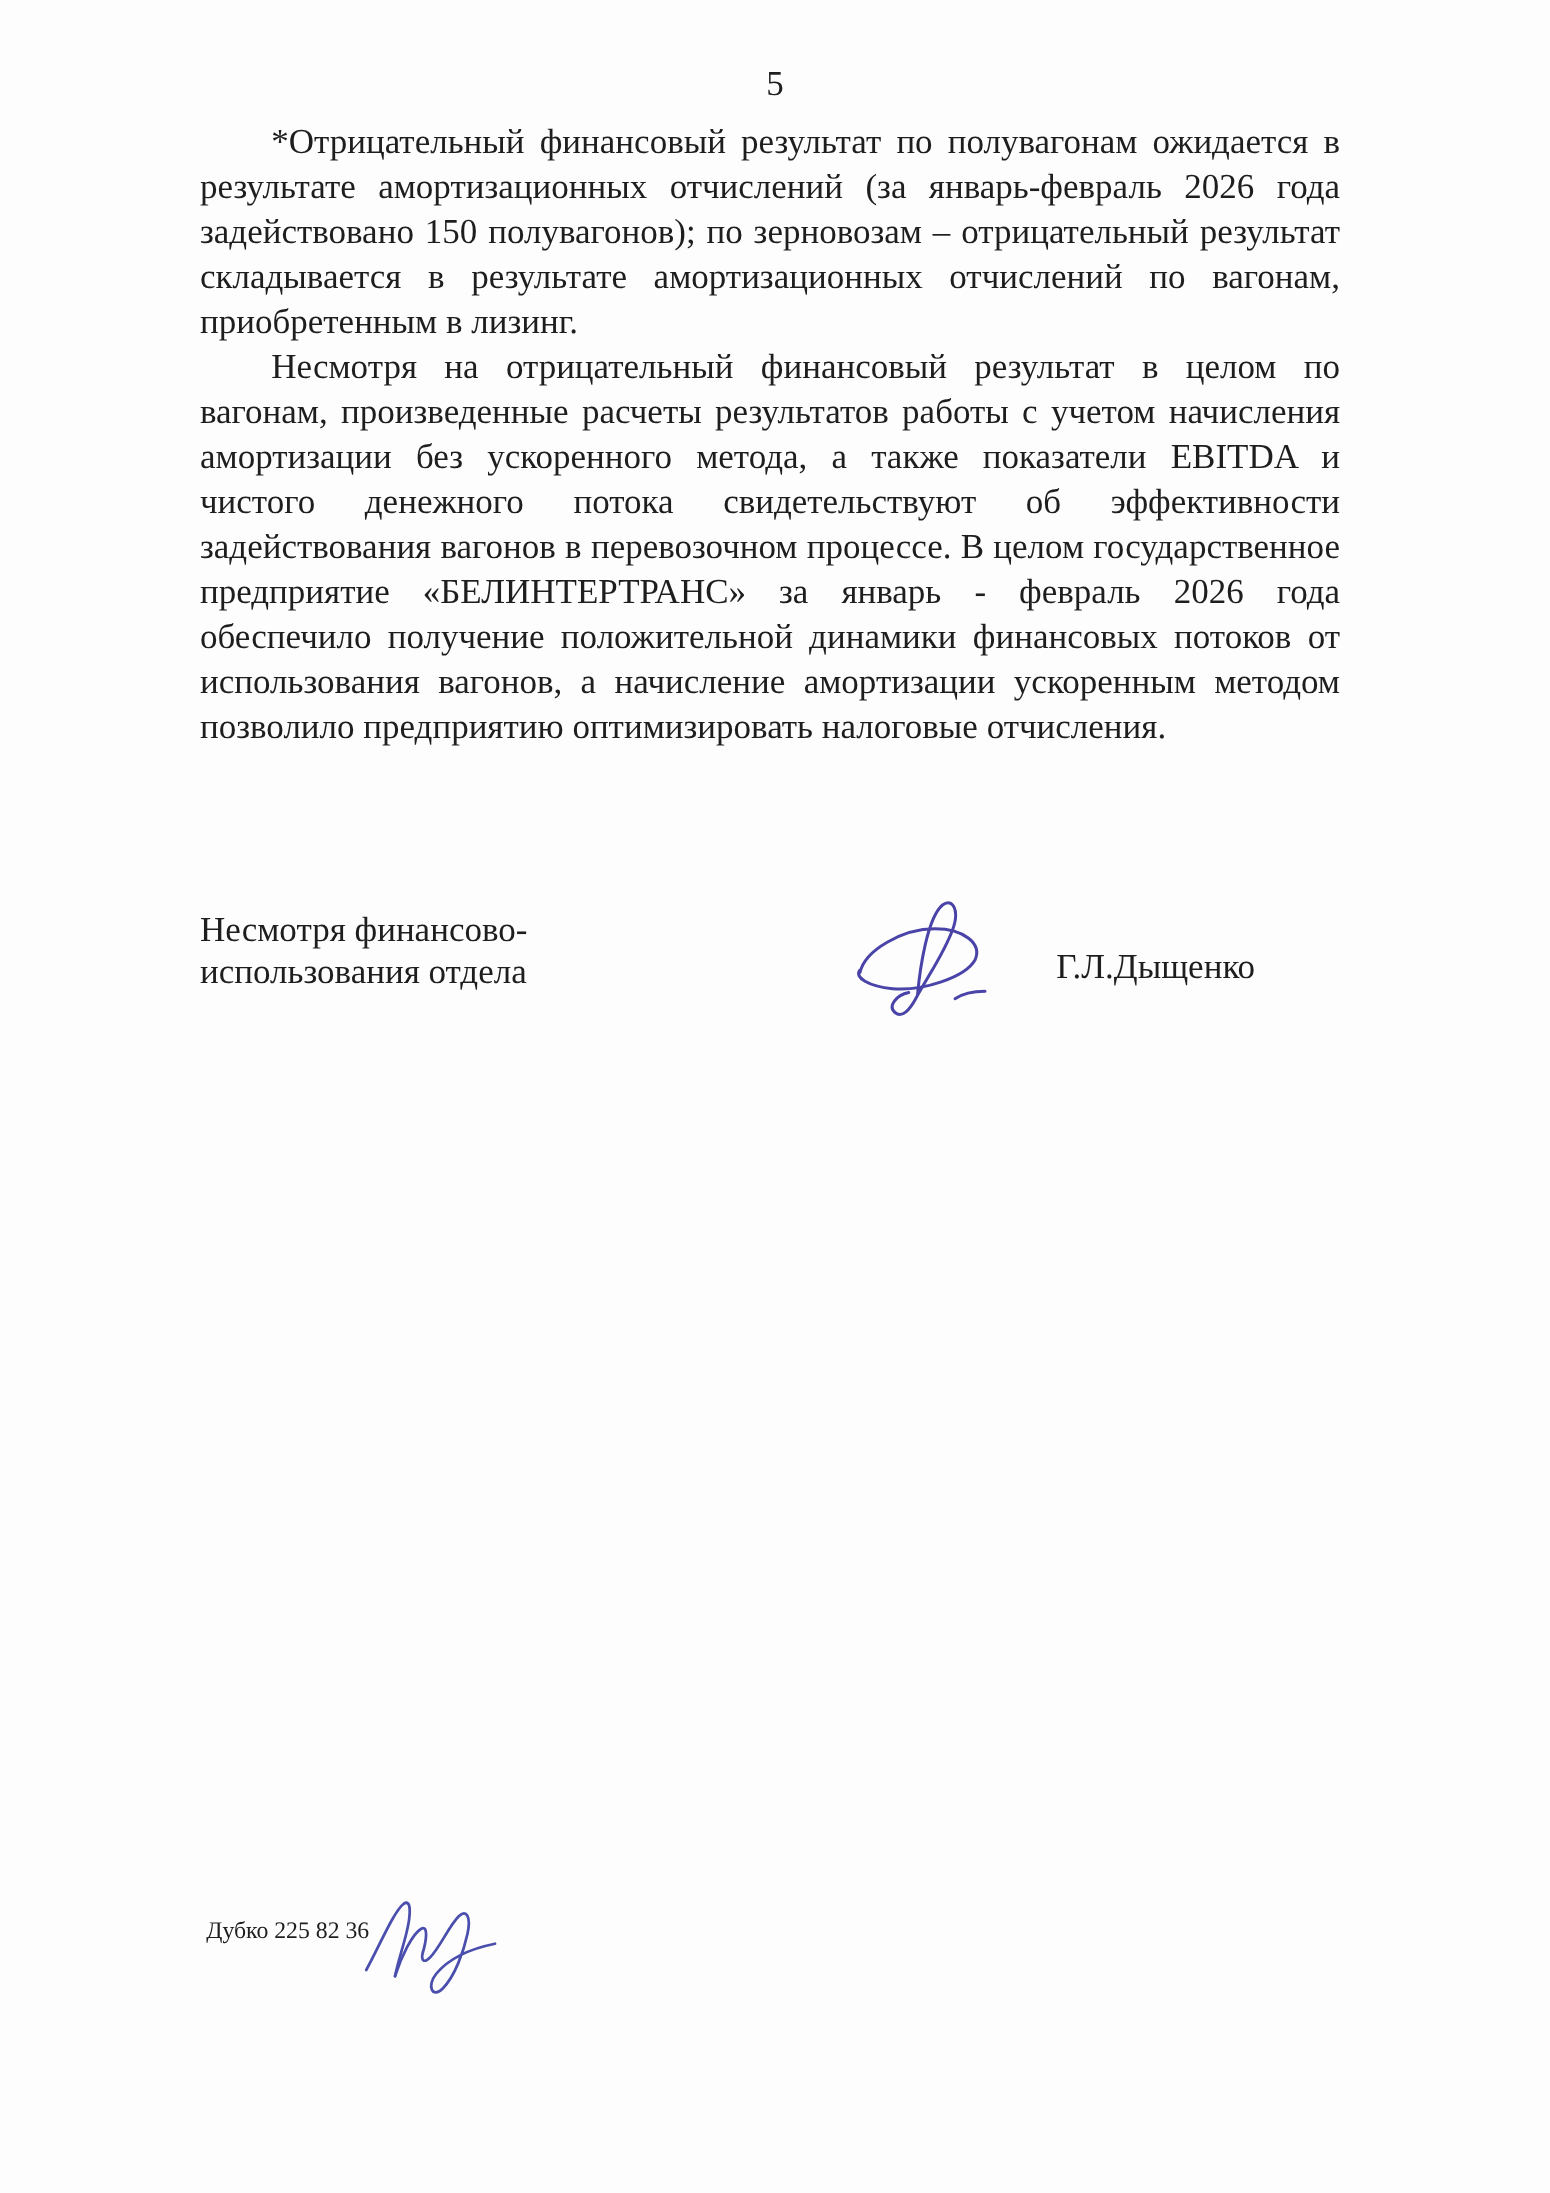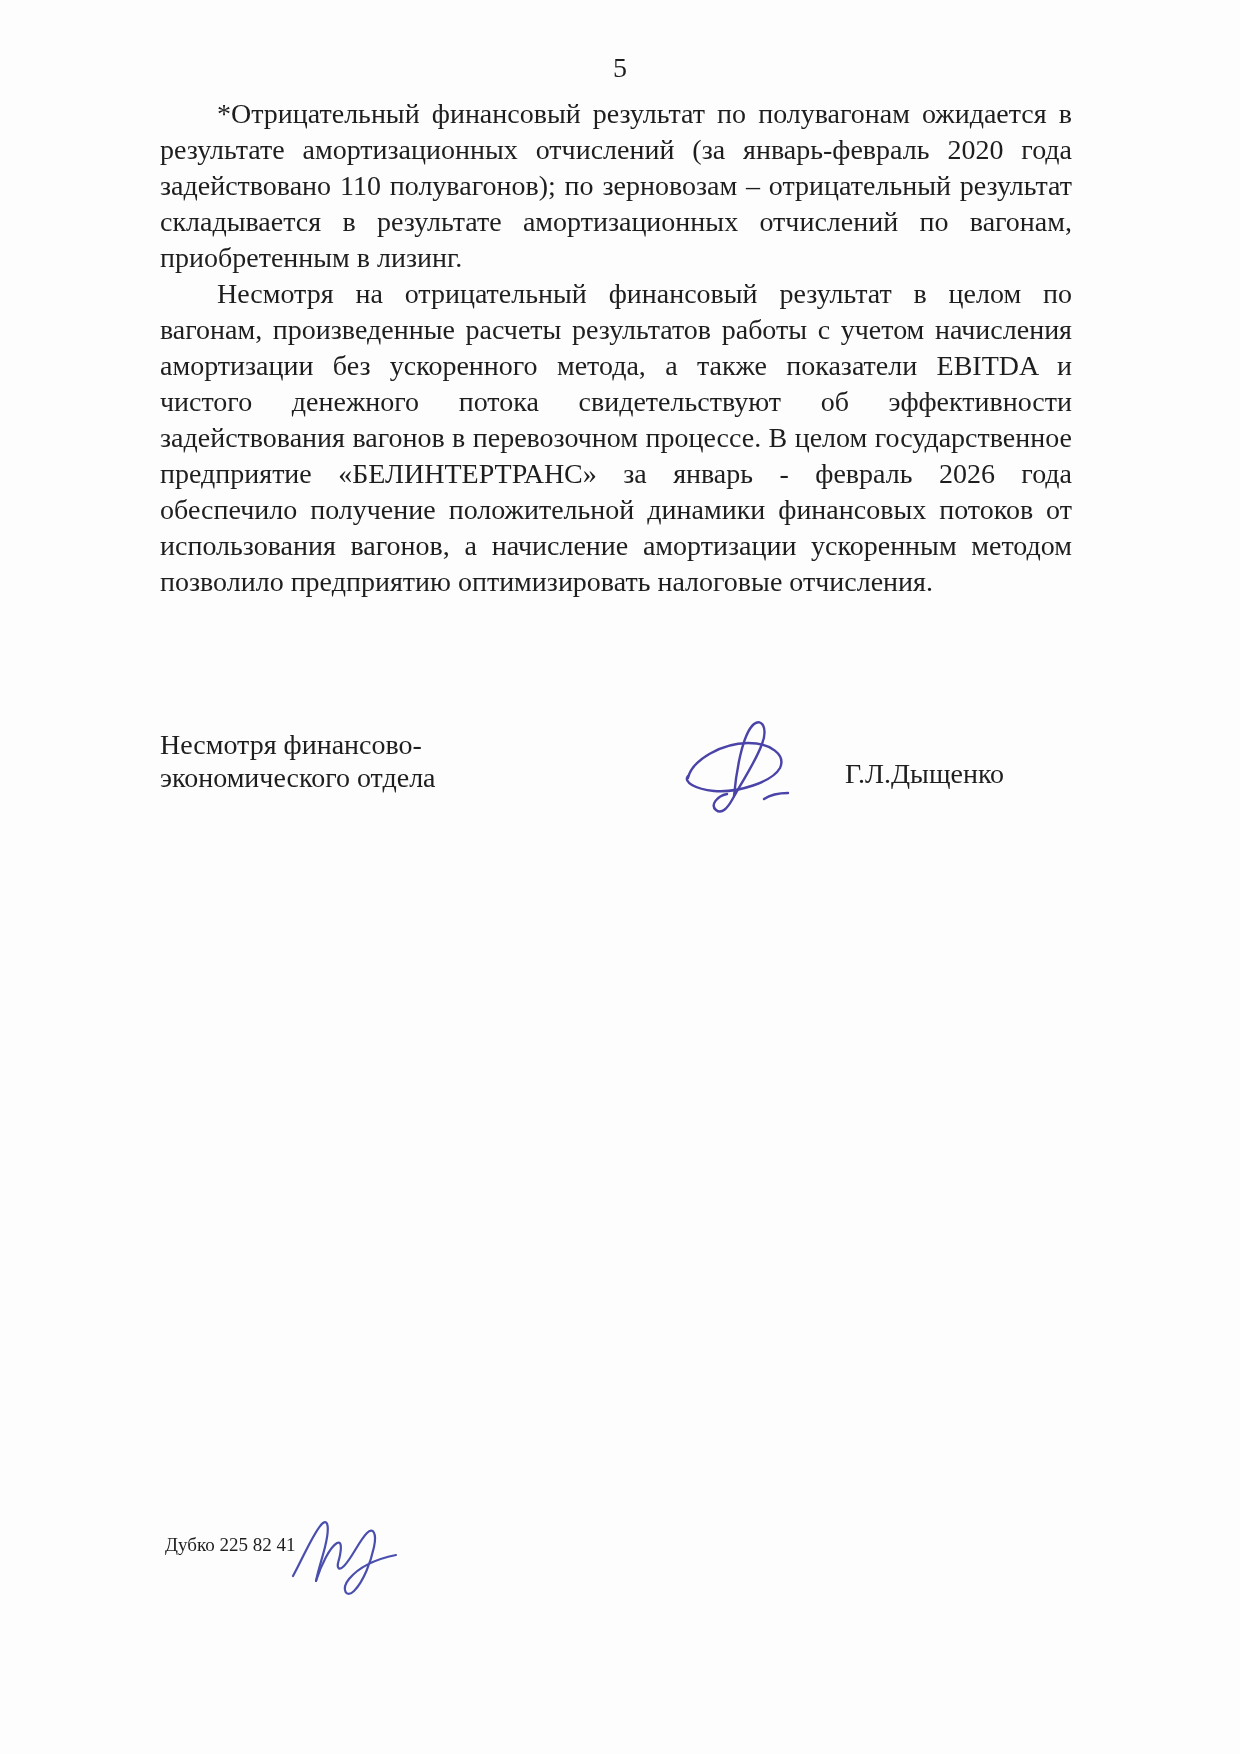--- a/index.html
+++ b/index.html
@@ -62,40 +62,40 @@
   svg path { fill: none; stroke-linecap: round; stroke-linejoin: round; }
 </style>
 </head>
 <body>
 
 <div class="sheet">
 
   <div class="page-number">5</div>
 
   <div class="body-text">
-    <p class="para">*Отрицательный финансовый результат по полувагонам ожидается в результате амортизационных отчислений (за январь-февраль 2020 года задействовано 110 полувагонов); по зерновозам – отрицательный результат складывается в результате амортизационных отчислений по вагонам, приобретенным в лизинг.</p>
+    <p class="para">*Отрицательный финансовый результат по полувагонам ожидается в результате амортизационных отчислений (за январь-февраль 2026 года задействовано 150 полувагонов); по зерновозам – отрицательный результат складывается в результате амортизационных отчислений по вагонам, приобретенным в лизинг.</p>
     <p class="para">Несмотря на отрицательный финансовый результат в целом по вагонам, произведенные расчеты результатов работы с учетом начисления амортизации без ускоренного метода, а также показатели EBITDA и чистого денежного потока свидетельствуют об эффективности задействования вагонов в перевозочном процессе. В целом государственное предприятие «БЕЛИНТЕРТРАНС» за январь - февраль 2026 года обеспечило получение положительной динамики финансовых потоков от использования вагонов, а начисление амортизации ускоренным методом позволило предприятию оптимизировать налоговые отчисления.</p>
   </div>
 
   <div class="sig-title">
     <div>Несмотря финансово-</div>
-    <div>экономического отдела</div>
+    <div>использования отдела</div>
   </div>
 
   <svg class="sig-main" viewBox="0 0 128 106">
     <g stroke-width="2.4" stroke="#4a43a8">
       <path d="M 12 62 C 16 44, 46 27, 72 27 C 95 27, 110 39, 104 52 C 96 66, 62 77, 38 75 C 19 73, 7 66, 12 60"></path>
       <path d="M 58 80 C 60 58, 66 18, 78 8 C 86 2, 92 12, 86 28 C 79 47, 68 62, 56 84 C 52 91, 46 99, 40 94 C 34 89, 41 80, 51 78"></path>
       <path d="M 88 83 C 94 79, 103 77, 112 77"></path>
     </g>
   </svg>
 
   <div class="sig-name">Г.Л.Дыщенко</div>
 
-  <div class="footer-exec">Дубко 225 82 41</div>
+  <div class="footer-exec">Дубко 225 82 36</div>
 
   <svg class="sig-small" viewBox="0 0 118 98">
     <g stroke-width="2.2" stroke="#4a4fae">
       <path d="M 7 70 C 17 52, 29 23, 37 17 C 43 13, 43 25, 39 41 C 36 53, 32 65, 30 75"></path>
       <path d="M 30 75 C 35 59, 44 41, 51 37 C 57 34, 55 47, 52 57 C 51 62, 53 65, 58 60 C 66 52, 73 35, 81 27 C 87 21, 91 27, 88 41 C 85 55, 78 75, 68 85 C 60 93, 55 83, 63 73 C 73 61, 90 53, 110 49"></path>
     </g>
   </svg>
 
 </div>
 

